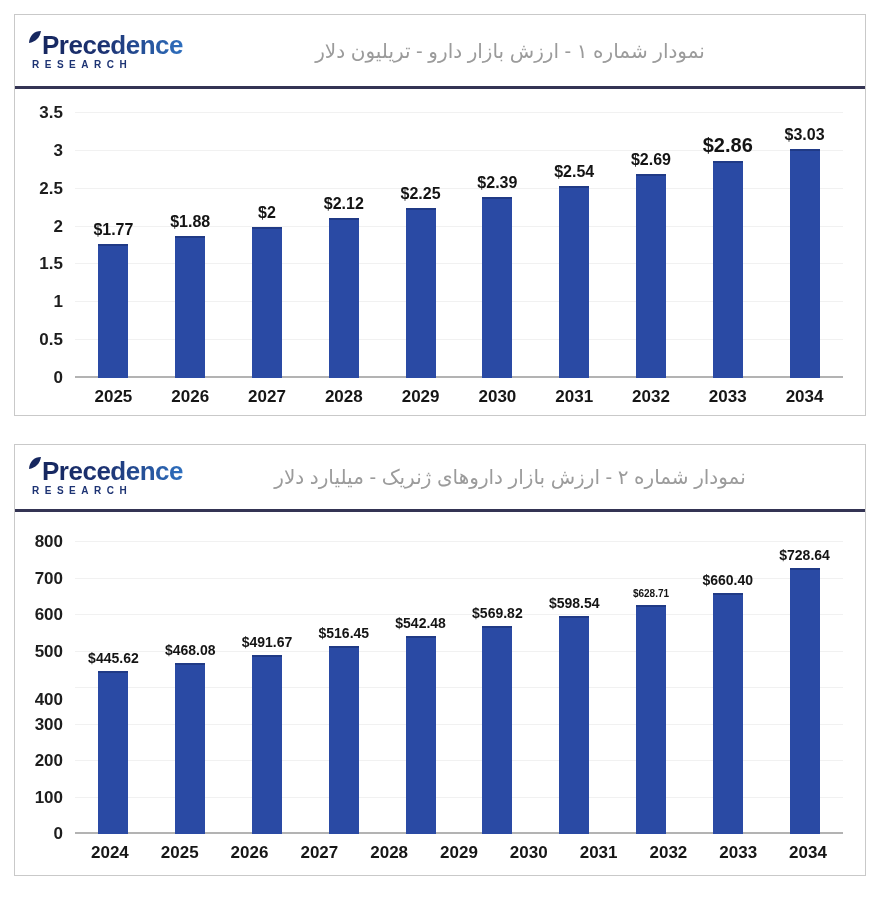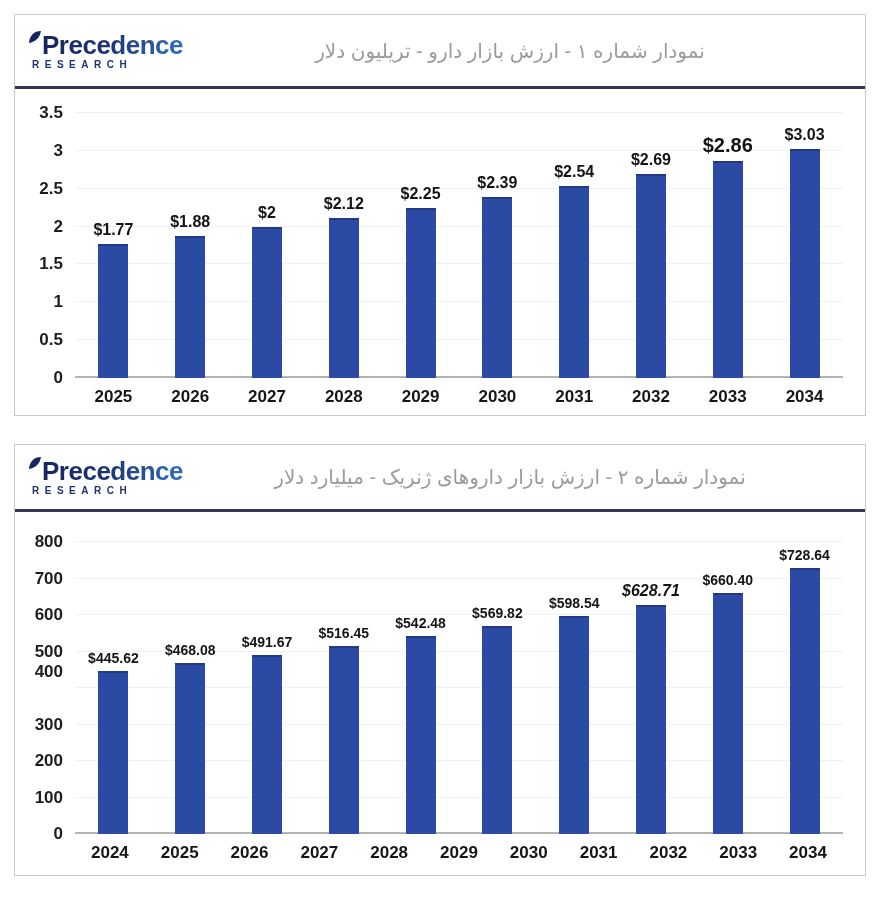--- a/index.html
+++ b/index.html
@@ -192,21 +192,21 @@
   </header>
   <div class="divider"></div>
   <div class="chart-body">
       <div class="chart-grid">
         <div class="y-axis-wrap">
           <div class="y-axis" style="height: 292px;">
             <div class="y-tick-label" style="bottom: 284px;">800</div>
             <div class="y-tick-label" style="bottom: 247.5px;">700</div>
             <div class="y-tick-label" style="bottom: 211px;">600</div>
             <div class="y-tick-label" style="bottom: 174.5px;">500</div>
-            <div class="y-tick-label" style="bottom: 154px;">400</div>
+            <div class="y-tick-label" style="bottom: 126px;">400</div>
             <div class="y-tick-label" style="bottom: 101.5px;">300</div>
             <div class="y-tick-label" style="bottom: 65px;">200</div>
             <div class="y-tick-label" style="bottom: 28.5px;">100</div>
             <div class="y-tick-label" style="bottom: -8px;">0</div>
           </div>
         </div>
         <div class="plot-wrap">
           <div class="plot-area" style="height: 292px;">
             <div class="gridline" style="bottom: 292px;"></div>
             <div class="gridline" style="bottom: 255.5px;"></div>
@@ -240,21 +240,21 @@
               </div>
               <div class="bar-column">
                 <div class="bar-value-label" style="font-size: 14px;">$569.82</div>
                 <div class="bar" style="height: 207.984px; background: rgb(42, 74, 164);"></div>
               </div>
               <div class="bar-column">
                 <div class="bar-value-label" style="font-size: 14px;">$598.54</div>
                 <div class="bar" style="height: 218.467px; background: rgb(42, 74, 164);"></div>
               </div>
               <div class="bar-column">
-                <div class="bar-value-label" style="font-size: 16px; font-style: italic;">$628.71</div>
+                <div class="bar-value-label" style="font-size: 10px;">$628.71</div>
                 <div class="bar" style="height: 229.479px; background: rgb(42, 74, 164);"></div>
               </div>
               <div class="bar-column">
                 <div class="bar-value-label" style="font-size: 14px;">$660.40</div>
                 <div class="bar" style="height: 241.046px; background: rgb(42, 74, 164);"></div>
               </div>
               <div class="bar-column">
                 <div class="bar-value-label" style="font-size: 14px;">$728.64</div>
                 <div class="bar" style="height: 265.954px; background: rgb(42, 74, 164);"></div>
               </div>

